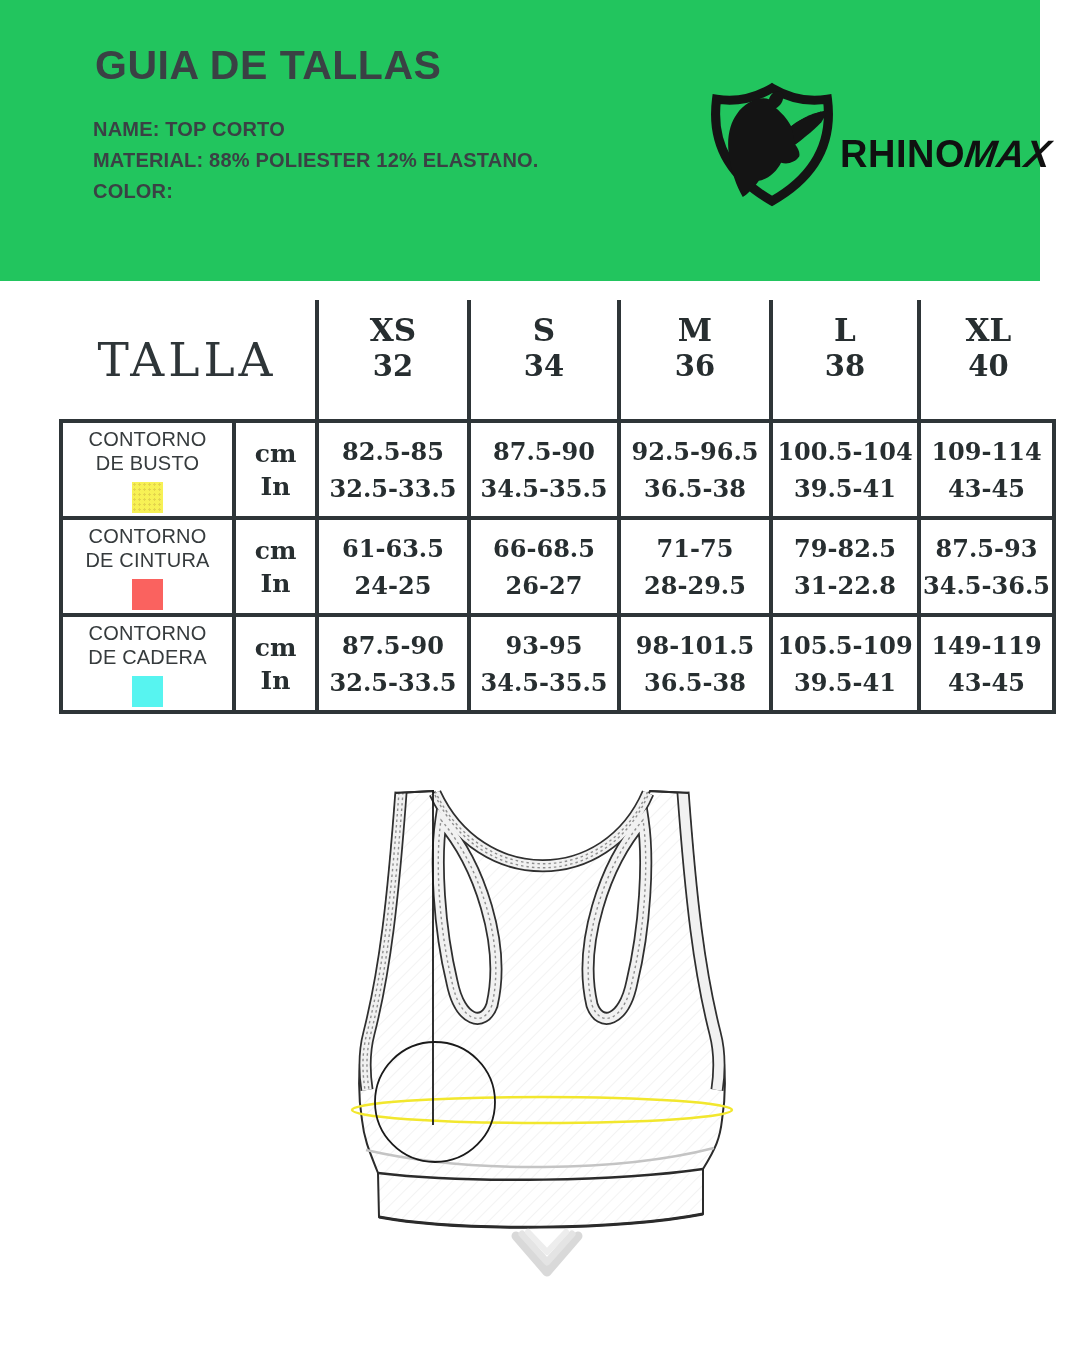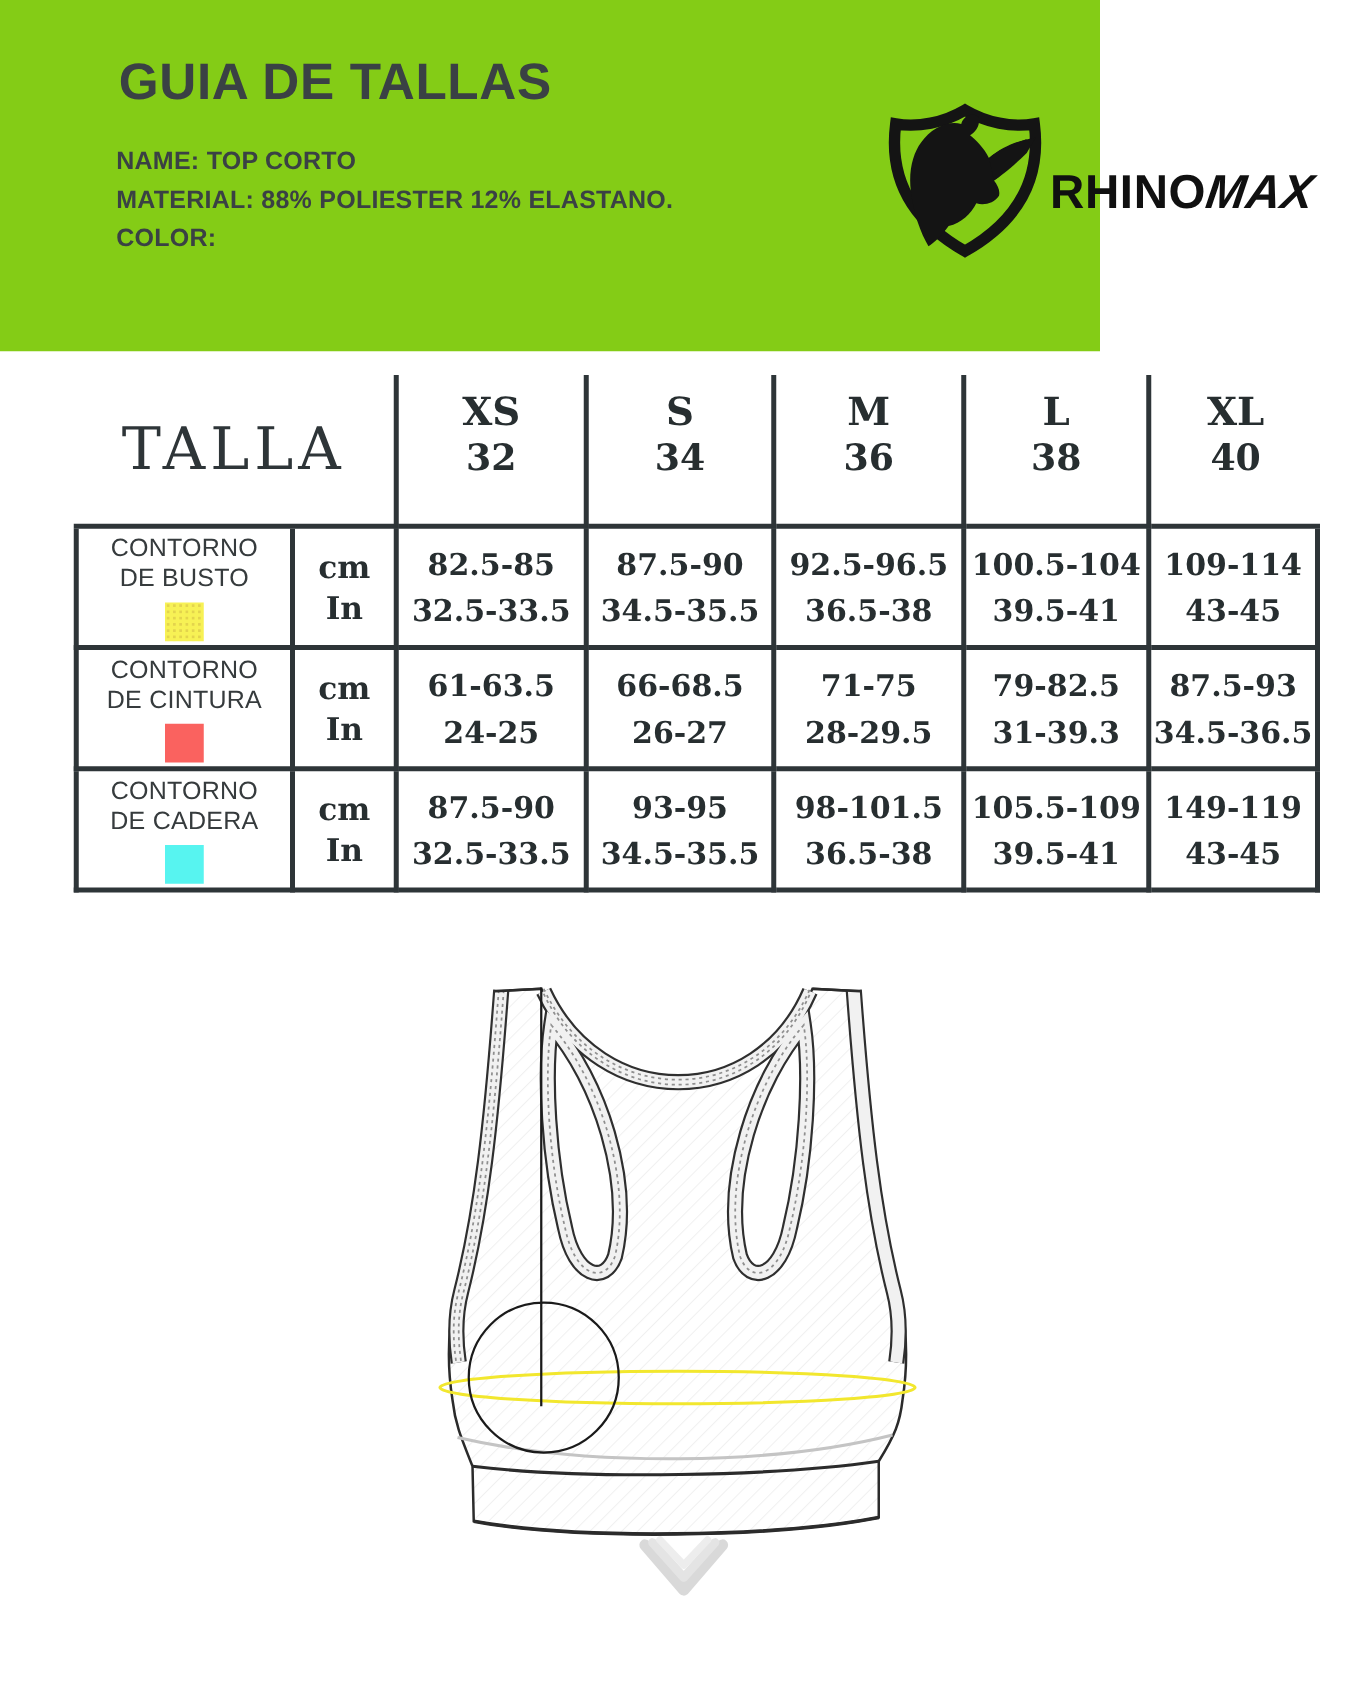--- a/index.html
+++ b/index.html
@@ -1,20 +1,20 @@
 <!DOCTYPE html>
 <html><head>
 <meta charset="utf-8">
 <style>
   html,body{margin:0;padding:0;background:#fff;}
   .page{position:relative;width:1080px;height:1350px;background:#ffffff;
         font-family:"Liberation Sans",sans-serif;overflow:hidden;}
 
   
-  .hero{position:absolute;left:0;top:0;width:880px;height:281px;background:#84cc16;}
+  .hero{position:absolute;left:0;top:0;width:1040px;height:281px;background:#22c55e;}
   .hero-title{position:absolute;left:95px;top:42px;font-size:41px;font-weight:bold;
               color:#3a4144;letter-spacing:0.5px;}
   .hero-meta{position:absolute;left:93px;top:114px;font-size:20px;font-weight:bold;
              color:#3a4144;line-height:31px;letter-spacing:0.2px;}
   .logo{position:absolute;left:706px;top:82px;display:flex;align-items:center;}
   .logo svg{display:block;}
   .brand{font-size:38px;font-weight:bold;color:#101010;letter-spacing:0.5px;
          margin-left:2px;margin-top:18px;white-space:nowrap;}
   .brand .max{font-style:italic;display:inline-block;transform:skewX(-8deg);}
 
@@ -142,21 +142,21 @@
     <div class="cell serif val b-r b-b">
       <div>66-68.5</div>
       <div>26-27</div>
     </div>
     <div class="cell serif val b-r b-b">
       <div>71-75</div>
       <div>28-29.5</div>
     </div>
     <div class="cell serif val b-r b-b">
       <div>79-82.5</div>
-      <div>31-39.3</div>
+      <div>31-22.8</div>
     </div>
     <div class="cell serif val b-r b-b">
       <div>87.5-93</div>
       <div>34.5-36.5</div>
     </div>
 
     <div class="cell b-l b-r b-b">
       <div class="rowlabel">CONTORNO</div>
       <div class="rowlabel">DE CADERA</div>
       <div class="swatch" style="background-color: rgb(87, 244, 240);"></div>

